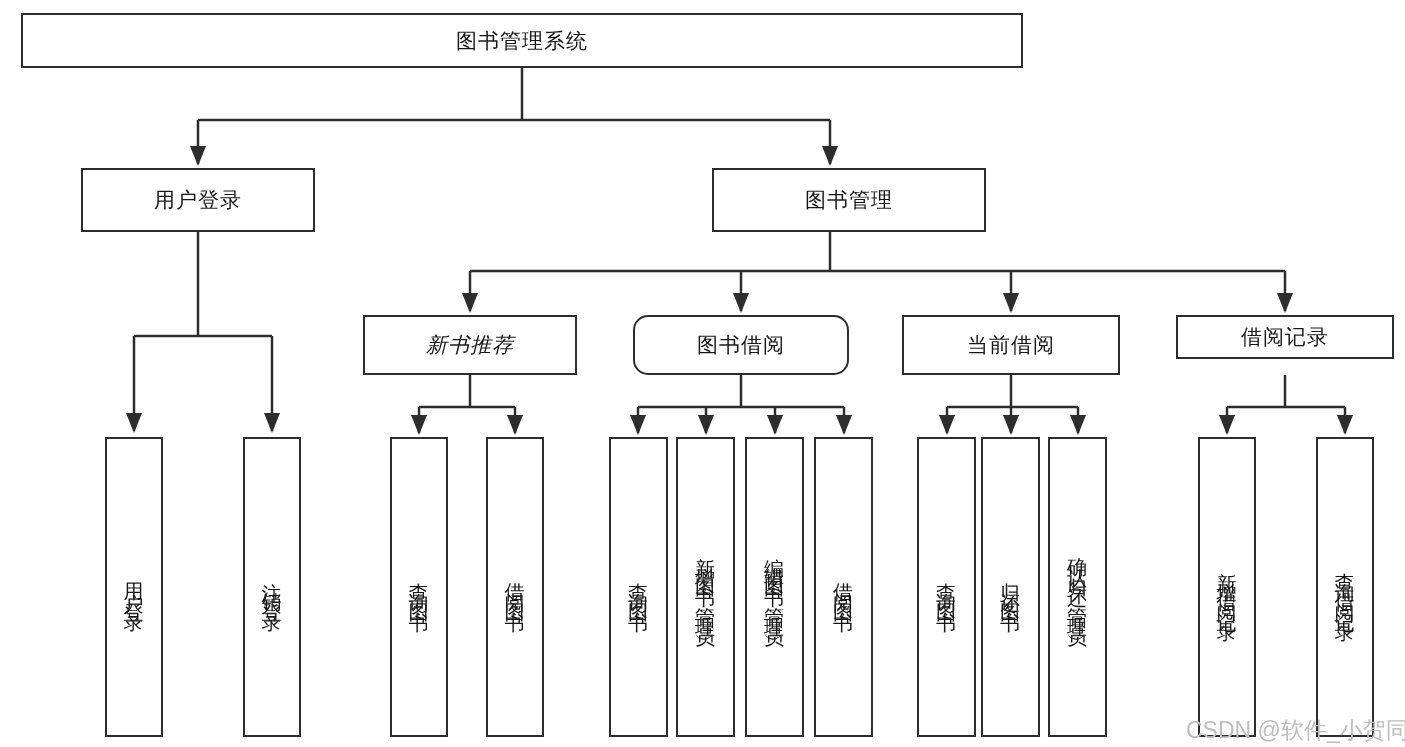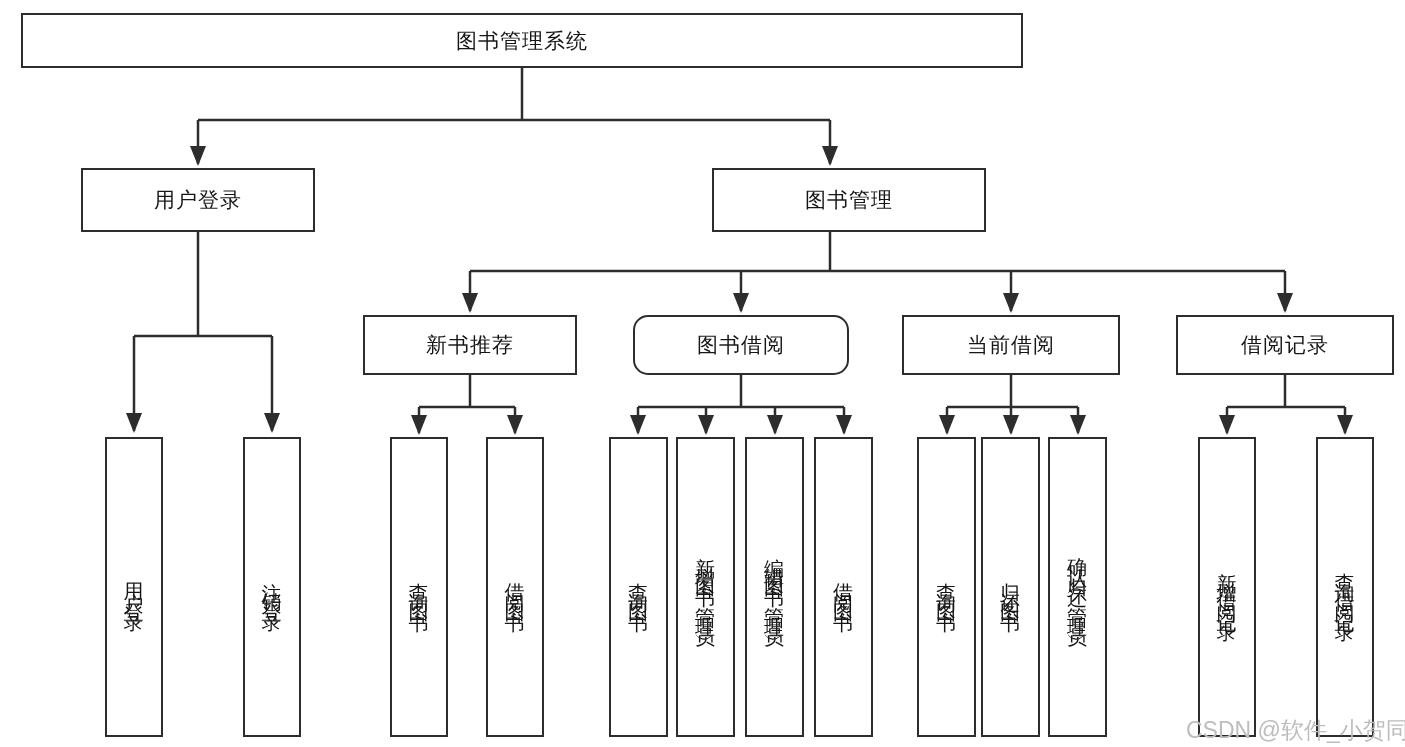--- a/index.html
+++ b/index.html
@@ -24,24 +24,24 @@
     writing-mode:vertical-rl;
     text-orientation:mixed;
     font-size:20px;
     letter-spacing:10px;
     line-height:1;
   }
   
   #n-root{left:21px;top:13px;width:1002px;height:55px;}
   #n-user{left:81px;top:168px;width:234px;height:64px;}
   #n-mgmt{left:712px;top:168px;width:274px;height:64px;}
-  #n-newbook{left:363px;top:315px;width:214px;height:60px;}
+  #n-newbook{left:363px;top:315px;width:214px;height:60px;font-style:italic;}
   #n-borrow{left:633px;top:315px;width:216px;height:60px;border-radius:15px;}
   #n-current{left:902px;top:315px;width:218px;height:60px;}
-  #n-records{left:1176px;top:315px;width:218px;height:60px;}
+  #n-records{left:1176px;top:315px;width:218px;height:44px;}
   .leaf{top:437px;height:300px;}
   #l-user-0{left:105px;width:58px;}
   #l-user-1{left:243px;width:58px;}
   #l-newbook-0{left:390px;width:58px;}
   #l-newbook-1{left:486px;width:58px;}
   #l-borrow-0{left:609px;width:59px;}
   #l-borrow-1{left:676px;width:59px;}
   #l-borrow-2{left:745px;width:59px;}
   #l-borrow-3{left:814px;width:59px;}
   #l-current-0{left:917px;width:59px;}

